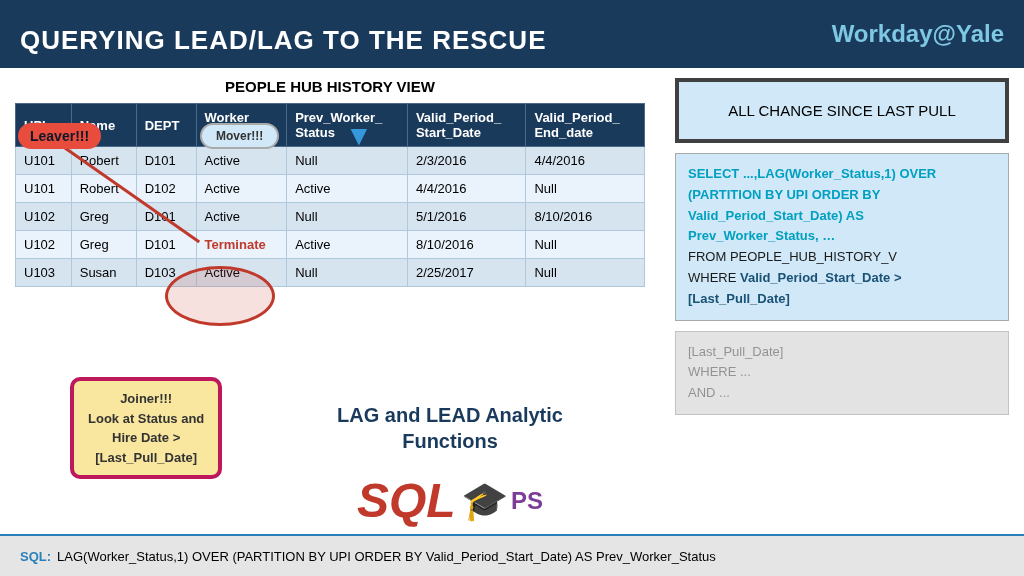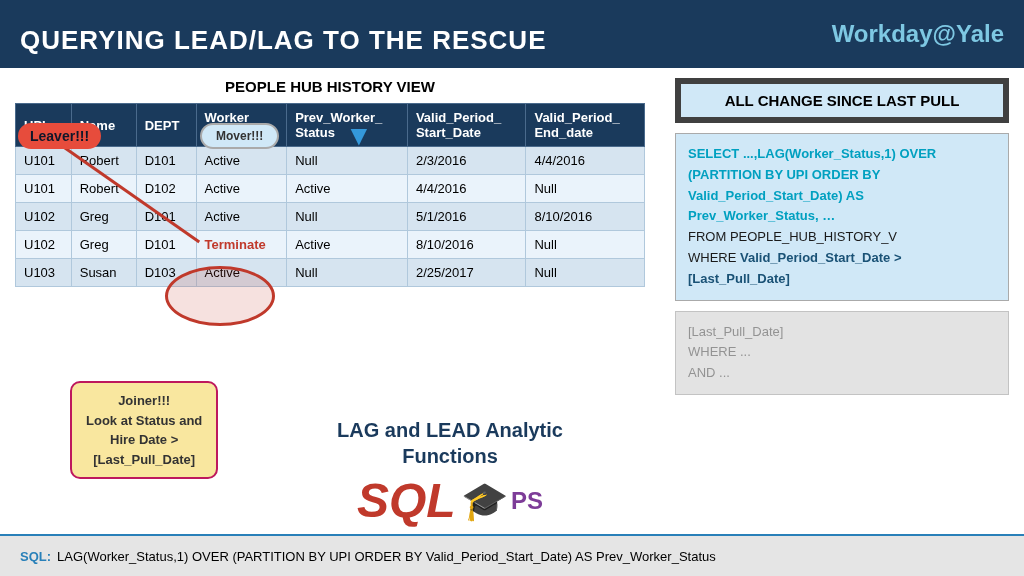--- a/index.html
+++ b/index.html
@@ -112,21 +112,21 @@
       left: 165px;
       z-index: 5;
     }
 
     
     .bubble-joiner {
       position: absolute;
       bottom: 55px;
       left: 70px;
       background: #f9e79f;
-      border: 2px solid #be185d;
+      border: 4px solid #be185d;
       color: #333;
       border-radius: 10px;
       padding: 8px 14px;
       font-size: 13px;
       font-weight: bold;
       text-align: center;
       z-index: 10;
       line-height: 1.5;
     }
 
@@ -175,25 +175,25 @@
     .right-section {
       flex: 0 0 364px;
       padding: 10px 15px;
       display: flex;
       flex-direction: column;
       gap: 10px;
     }
 
     .change-box-title {
       background: #d0e8f7;
-      border: 6px solid #404040;
+      border: 4px solid #404040;
       text-align: center;
-      font-weight: bold;
+      font-weight: normal;
       font-size: 15px;
-      padding: 8px 10px;
+      padding: 20px 10px;
       color: #000;
     }
 
     .code-box {
       background: #d0e8f7;
       border: 1px solid #aaa;
       padding: 10px 12px;
       font-size: 13px;
       line-height: 1.6;
       color: #1a1a1a;
@@ -231,21 +231,21 @@
       font-size: 20px;
       font-weight: bold;
       color: #1a3a5c;
       line-height: 1.3;
     }
     .sql-logo {
       display: flex;
       align-items: center;
       justify-content: center;
       gap: 0;
-      margin-top: 4px;
+      margin-top: 19px;
     }
     .sql-text {
       font-size: 48px;
       font-weight: 900;
       color: #c0392b;
       font-style: italic;
     }
 
     
     .footer {

